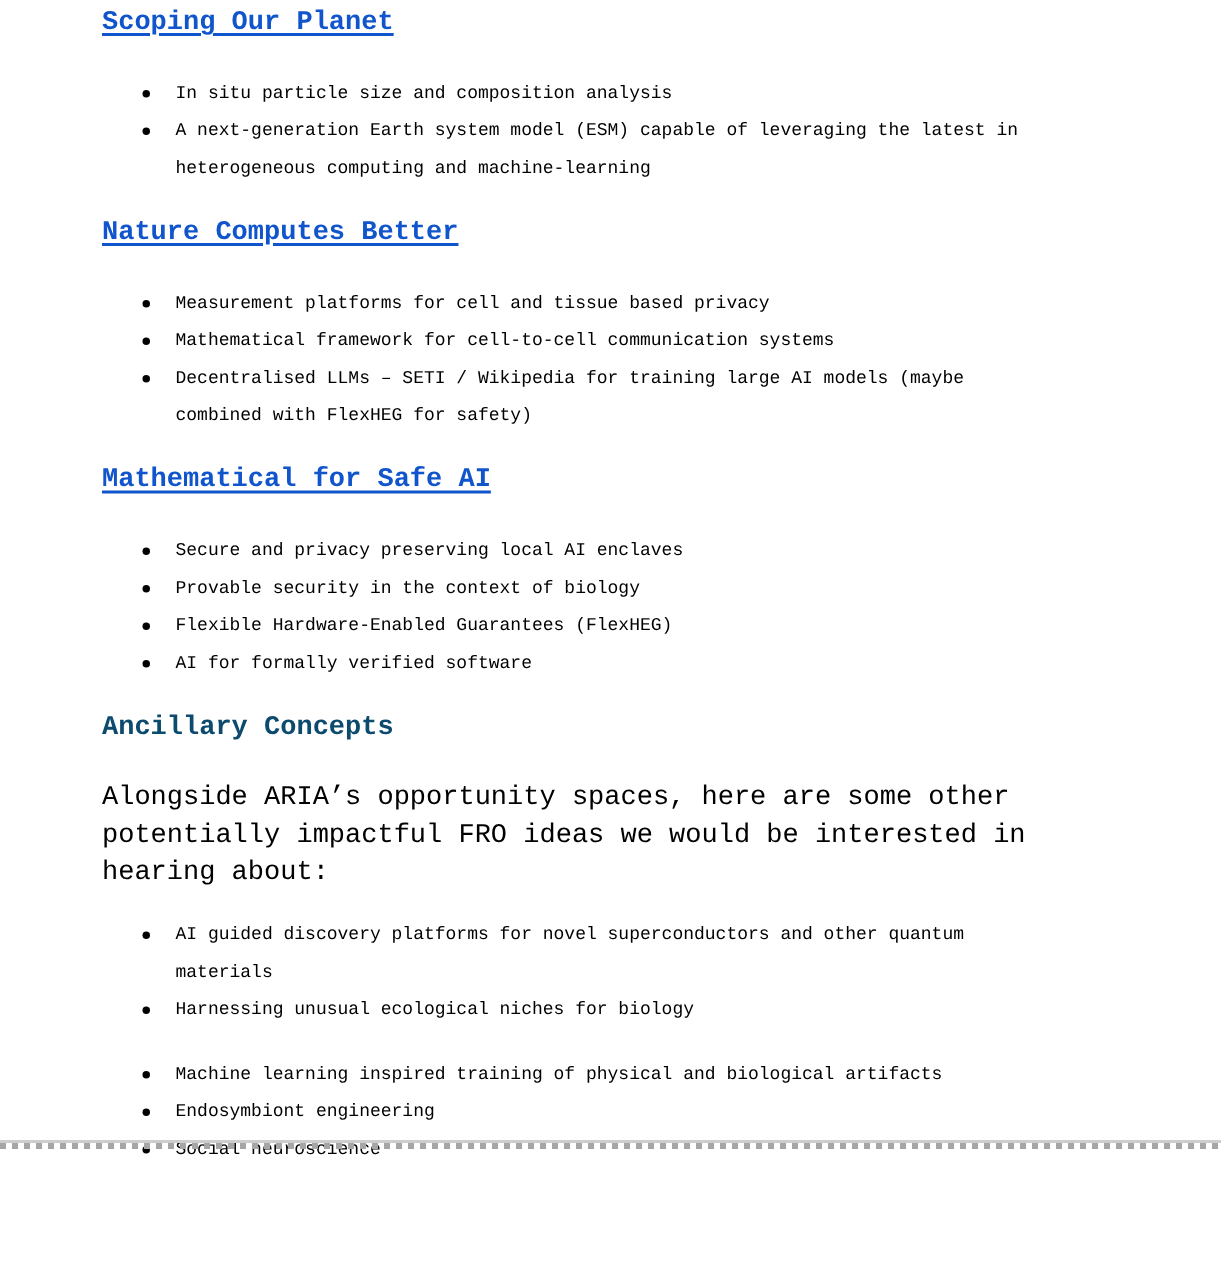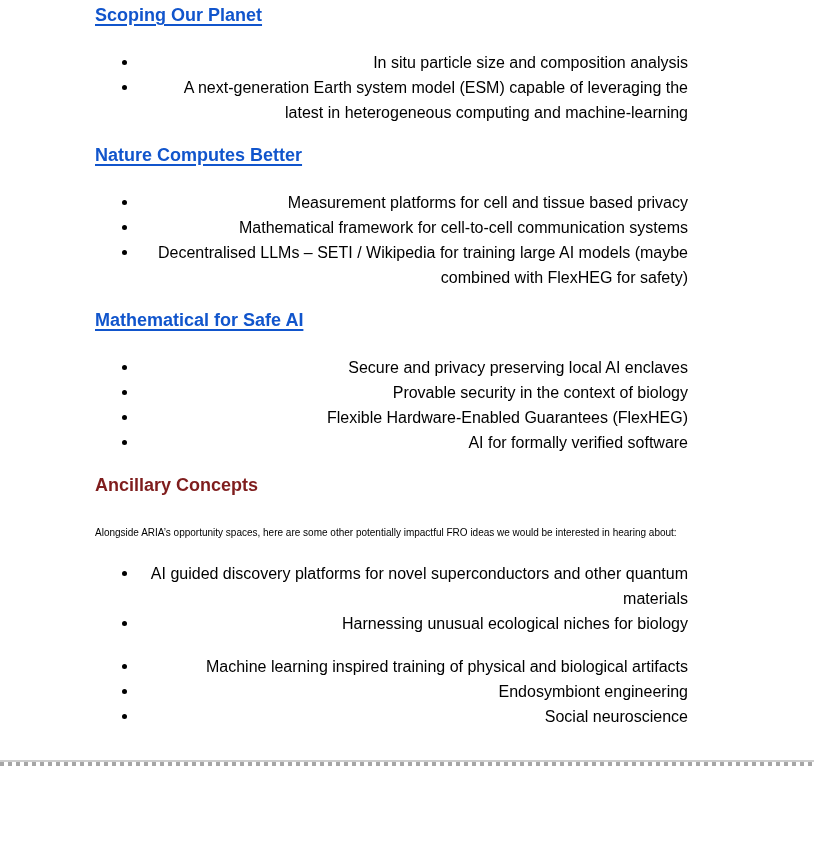--- a/index.html
+++ b/index.html
@@ -11,61 +11,61 @@
     width: 814px;
     height: 846px;
     position: relative;
     overflow: hidden;
     font-family: "Liberation Sans", sans-serif;
     color: #000000;
   }
   .doc {
     box-sizing: border-box;
     width: 770px;
-    padding: 4px 82px 0 95px;
+    padding: 4px 82px 0 68px;
+    font-family: Liberation Mono, monospace;
   }
   h2 {
     font-size: 18px;
     line-height: 22px;
     font-weight: 700;
     margin: 19px 0 24px 0;
   }
   h2.first { margin-top: 0; }
   h2.link a {
     color: var(--link, #1155cc);
     text-decoration: underline;
     text-decoration-thickness: 2px;
     text-underline-offset: 3px;
     cursor: pointer;
   }
-  h2.plain { color: #7f1d1d; }
+  h2.plain { color: #0c4a6e; }
   ul {
     list-style: none;
     margin: 0;
     padding: 0 0 0 49px;
   }
   li {
     position: relative;
-    font-size: 16px;
+    font-size: 12px;
     line-height: 25px;
-    text-align: right;
   }
   li::before {
     content: "";
     position: absolute;
     left: -22px;
     top: 10px;
     width: 5px;
     height: 5px;
     border-radius: 50%;
     background: #000000;
   }
   li.after-break { margin-top: 18px; }
   p.intro {
-    font-size: 10px;
+    font-size: 18px;
     line-height: 25px;
     margin: 23px 0 16px 0;
   }
   .page-break {
     position: absolute;
     left: 0;
     right: 0;
     top: 760px;
     height: 7px;
     background:

